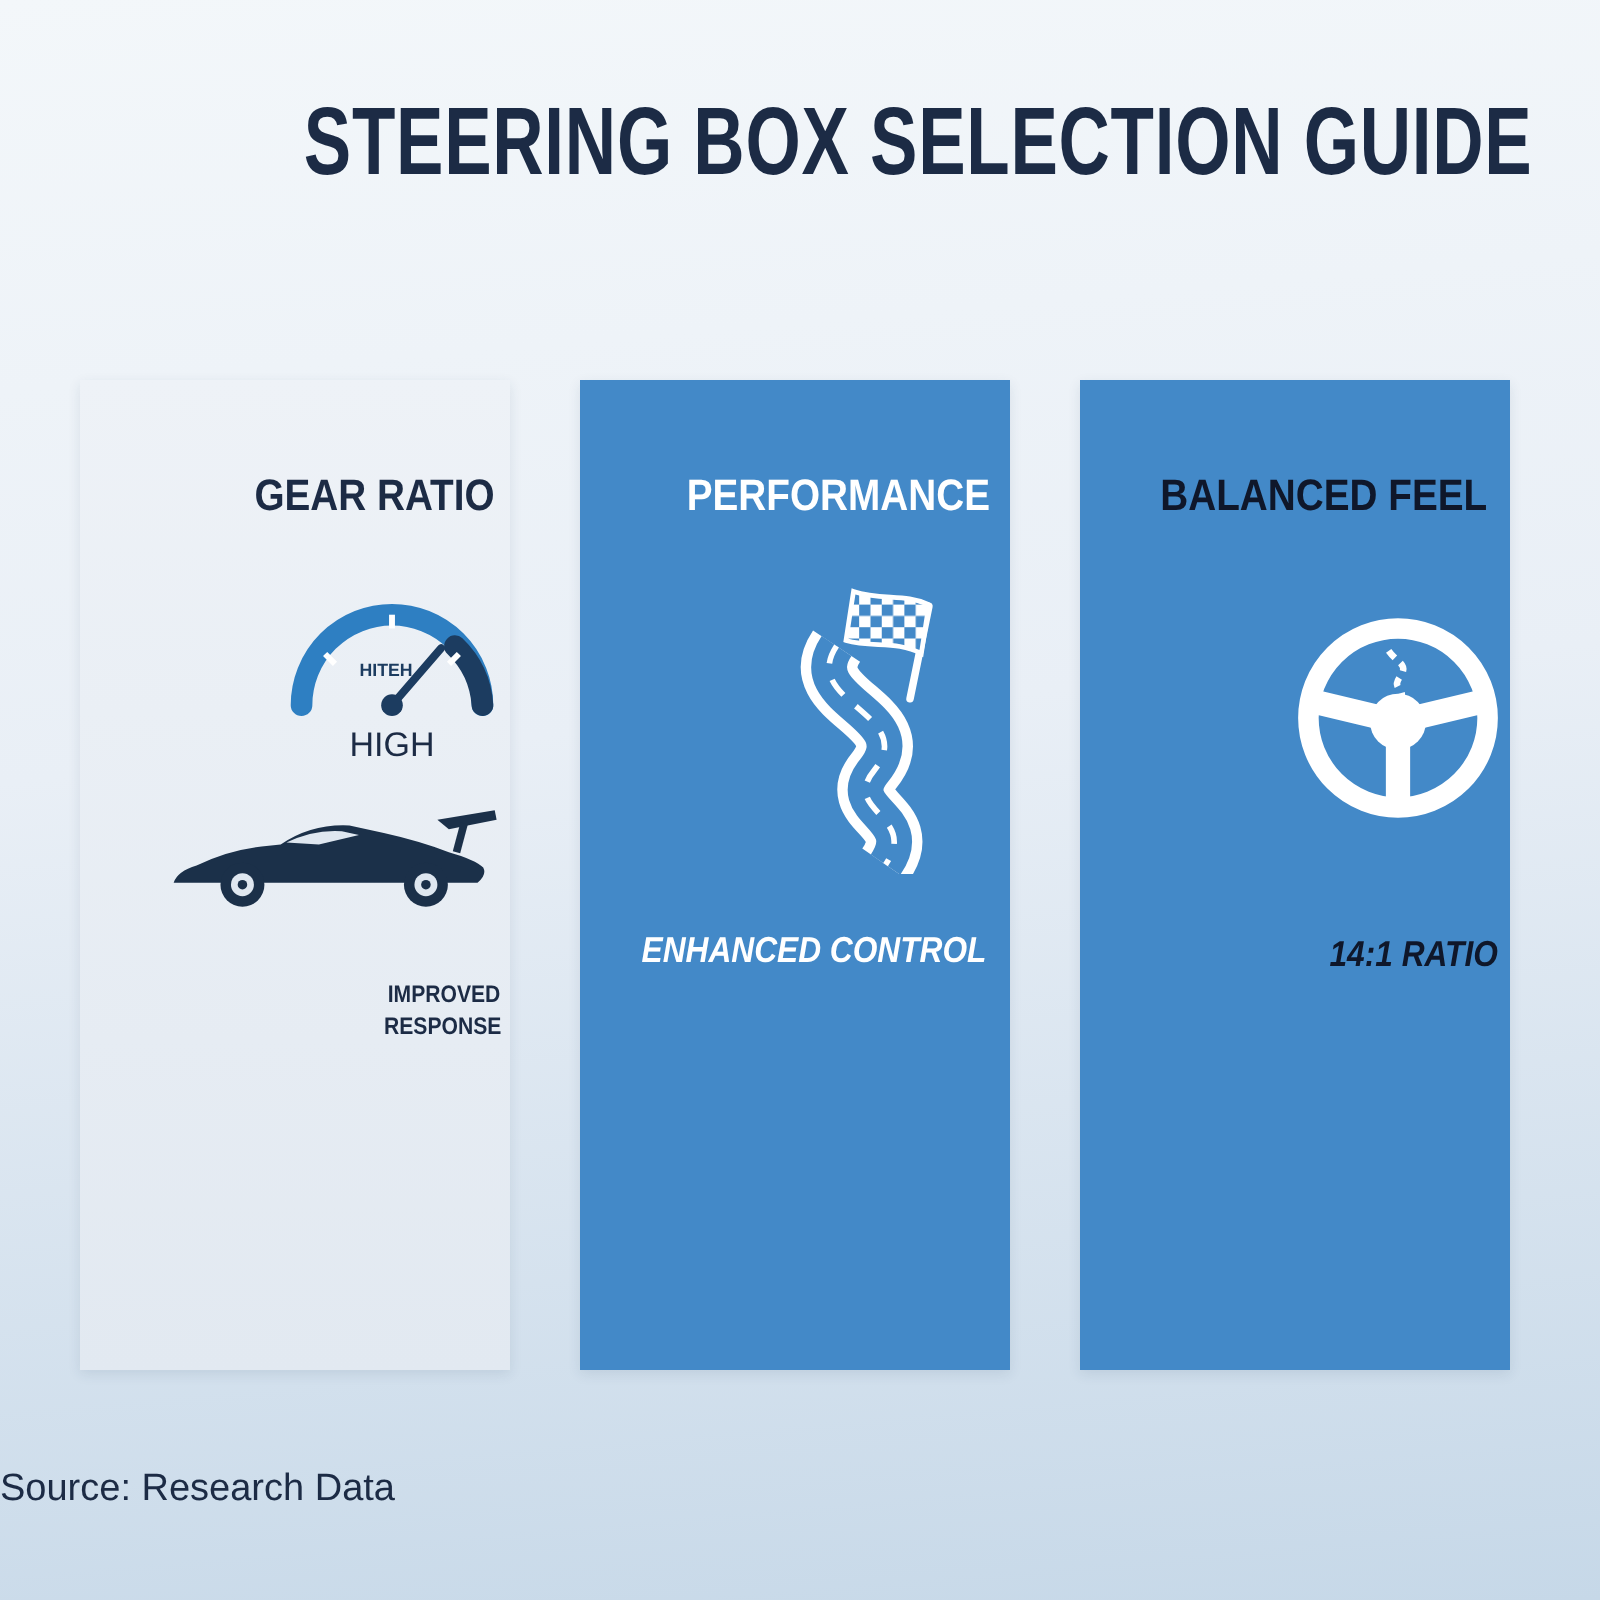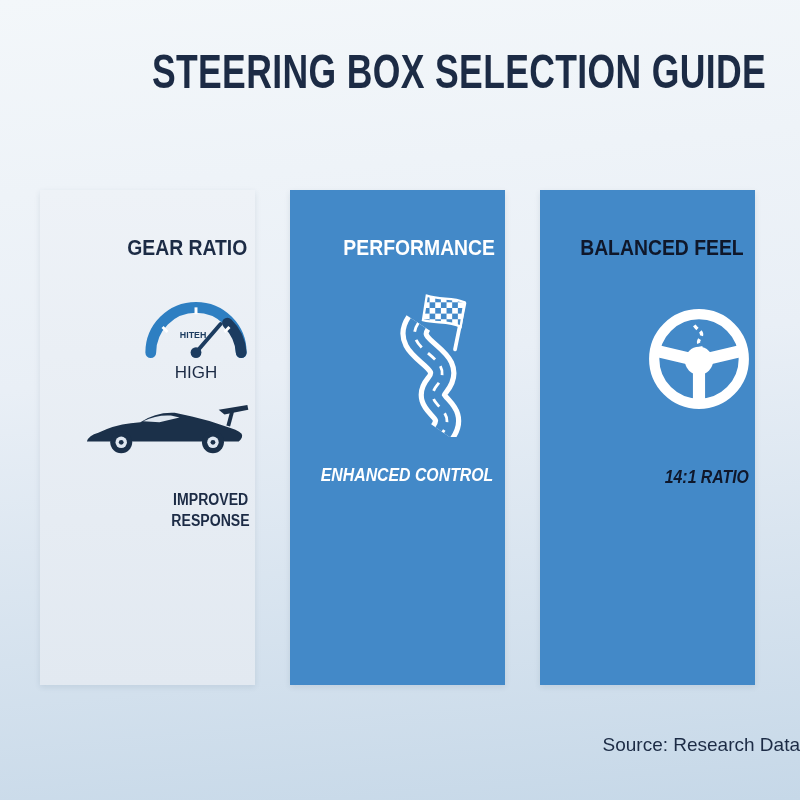--- a/index.html
+++ b/index.html
@@ -41,30 +41,30 @@
   .icon-wrap { display:flex; flex-direction:column; align-items:center; }
 
   .gauge-wrap { margin-top:26px; }
   .gauge-label { font-size:17px; font-weight:normal; color:#1c2b45; margin-top:-4px; text-align:center; }
   .car-wrap { margin-top:14px; }
 
   .body-text {
     text-align:center; font-weight:bold; line-height:1.35;
   }
   .body-text .line { display:block; }
-  .light .body-text { color:#1c2b45; font-size:16px; margin-top:30px; }
+  .light .body-text { color:#1c2b45; font-size:12px; margin-top:30px; }
   .blue1 .body-main, .blue2 .body-main { font-size:18px; margin-top:24px; }
   .blue1 .body-sub,  .blue2 .body-sub  { font-size:18px; margin-top:26px;font-style:italic; }
 
   .blue1 .icon-wrap { margin-top:28px; }
   .blue2 .icon-wrap { margin-top:40px; }
 
   .source {
     position:absolute; top:734px; left:0; width:100%;
-    text-align:right;
+    text-align:left;
     font-size:19px; color:#1c2b45; font-weight:500;
   }
 </style>
 </head>
 <body>
 
 <div class="page">
 
   <div class="title">
     <span class="cond">STEERING BOX SELECTION GUIDE</span>

